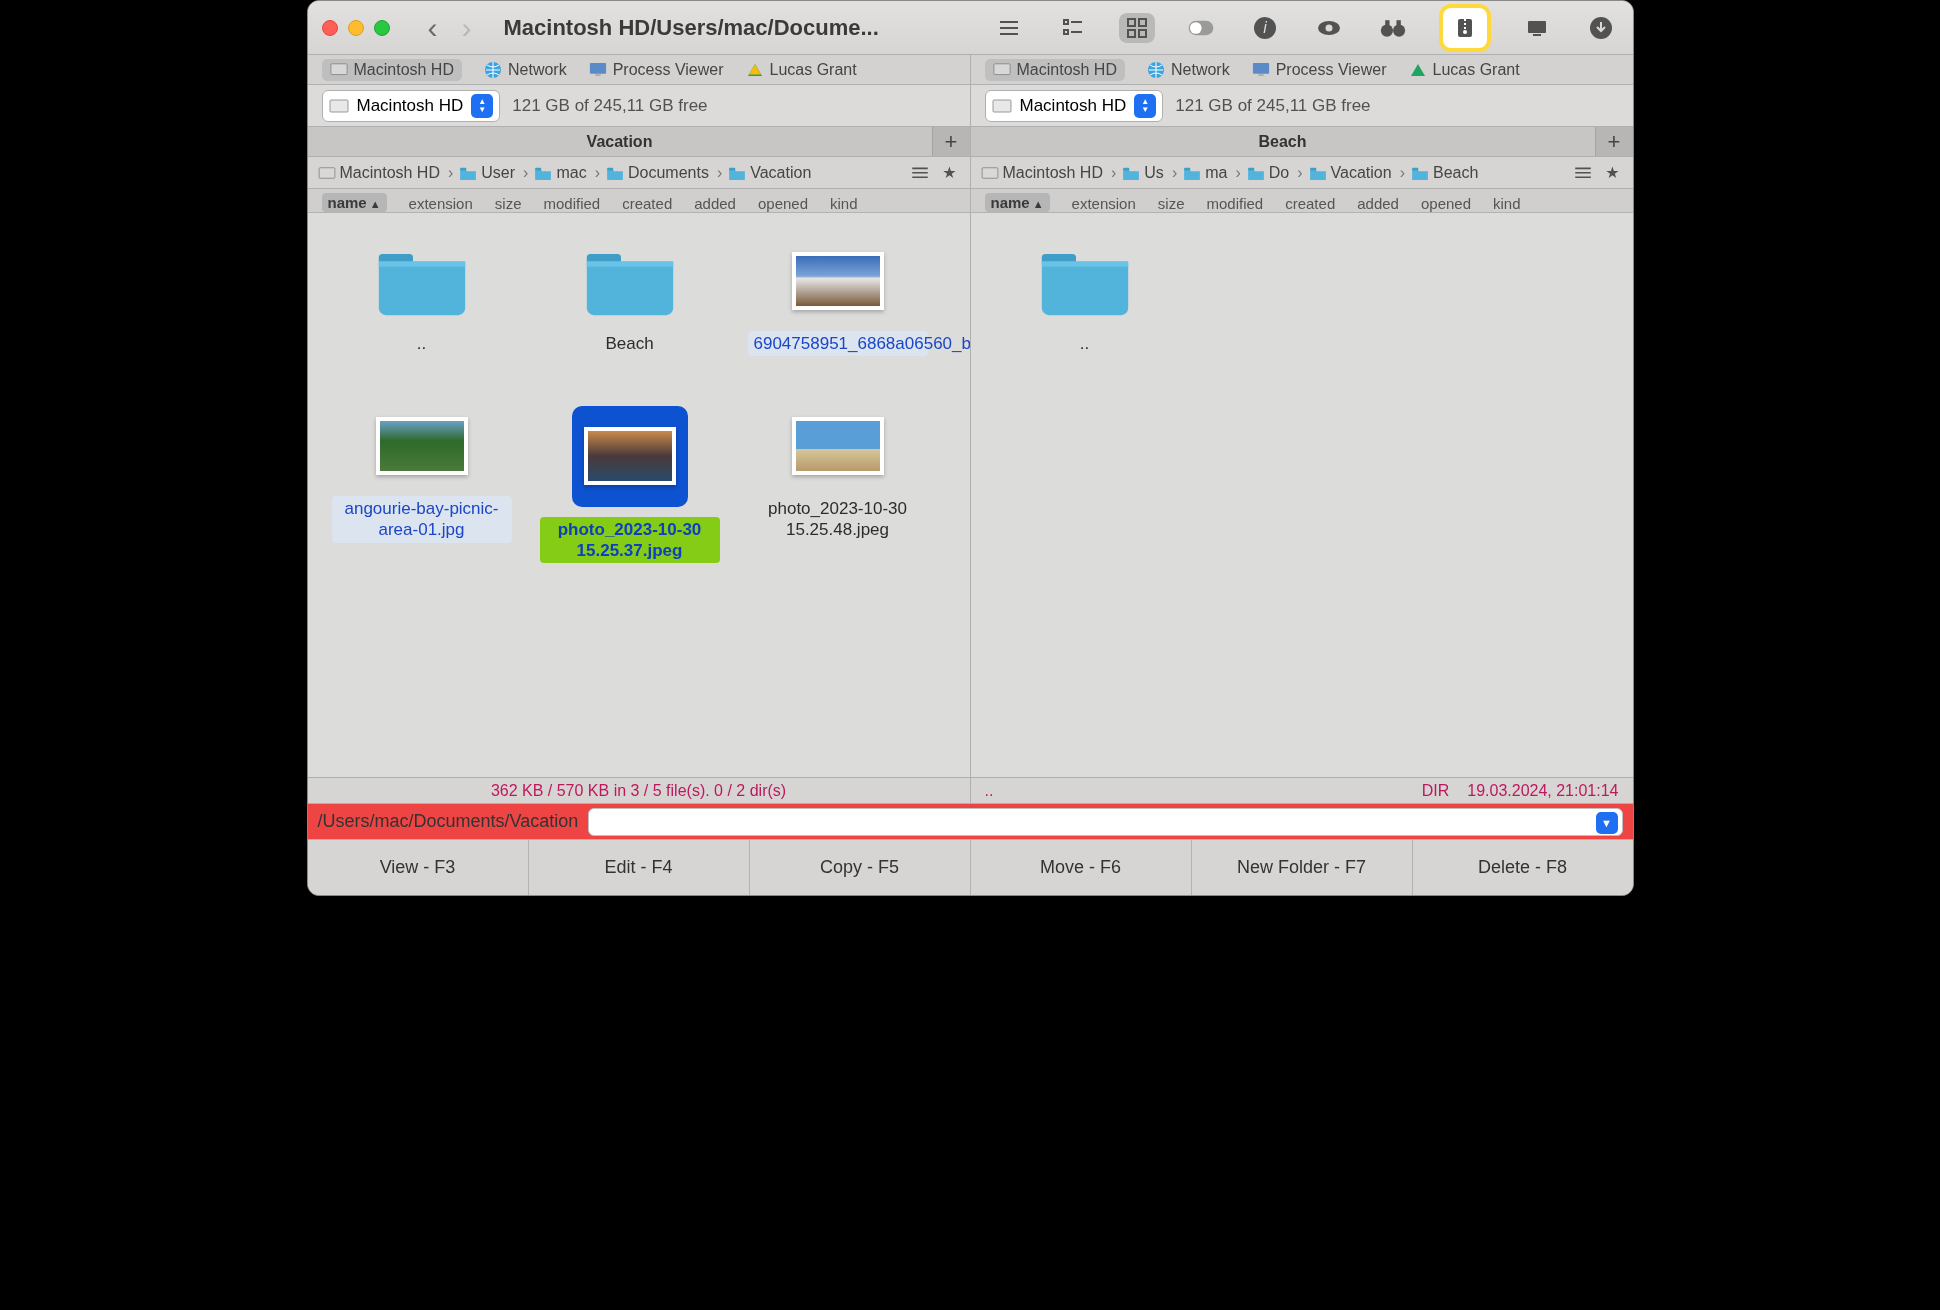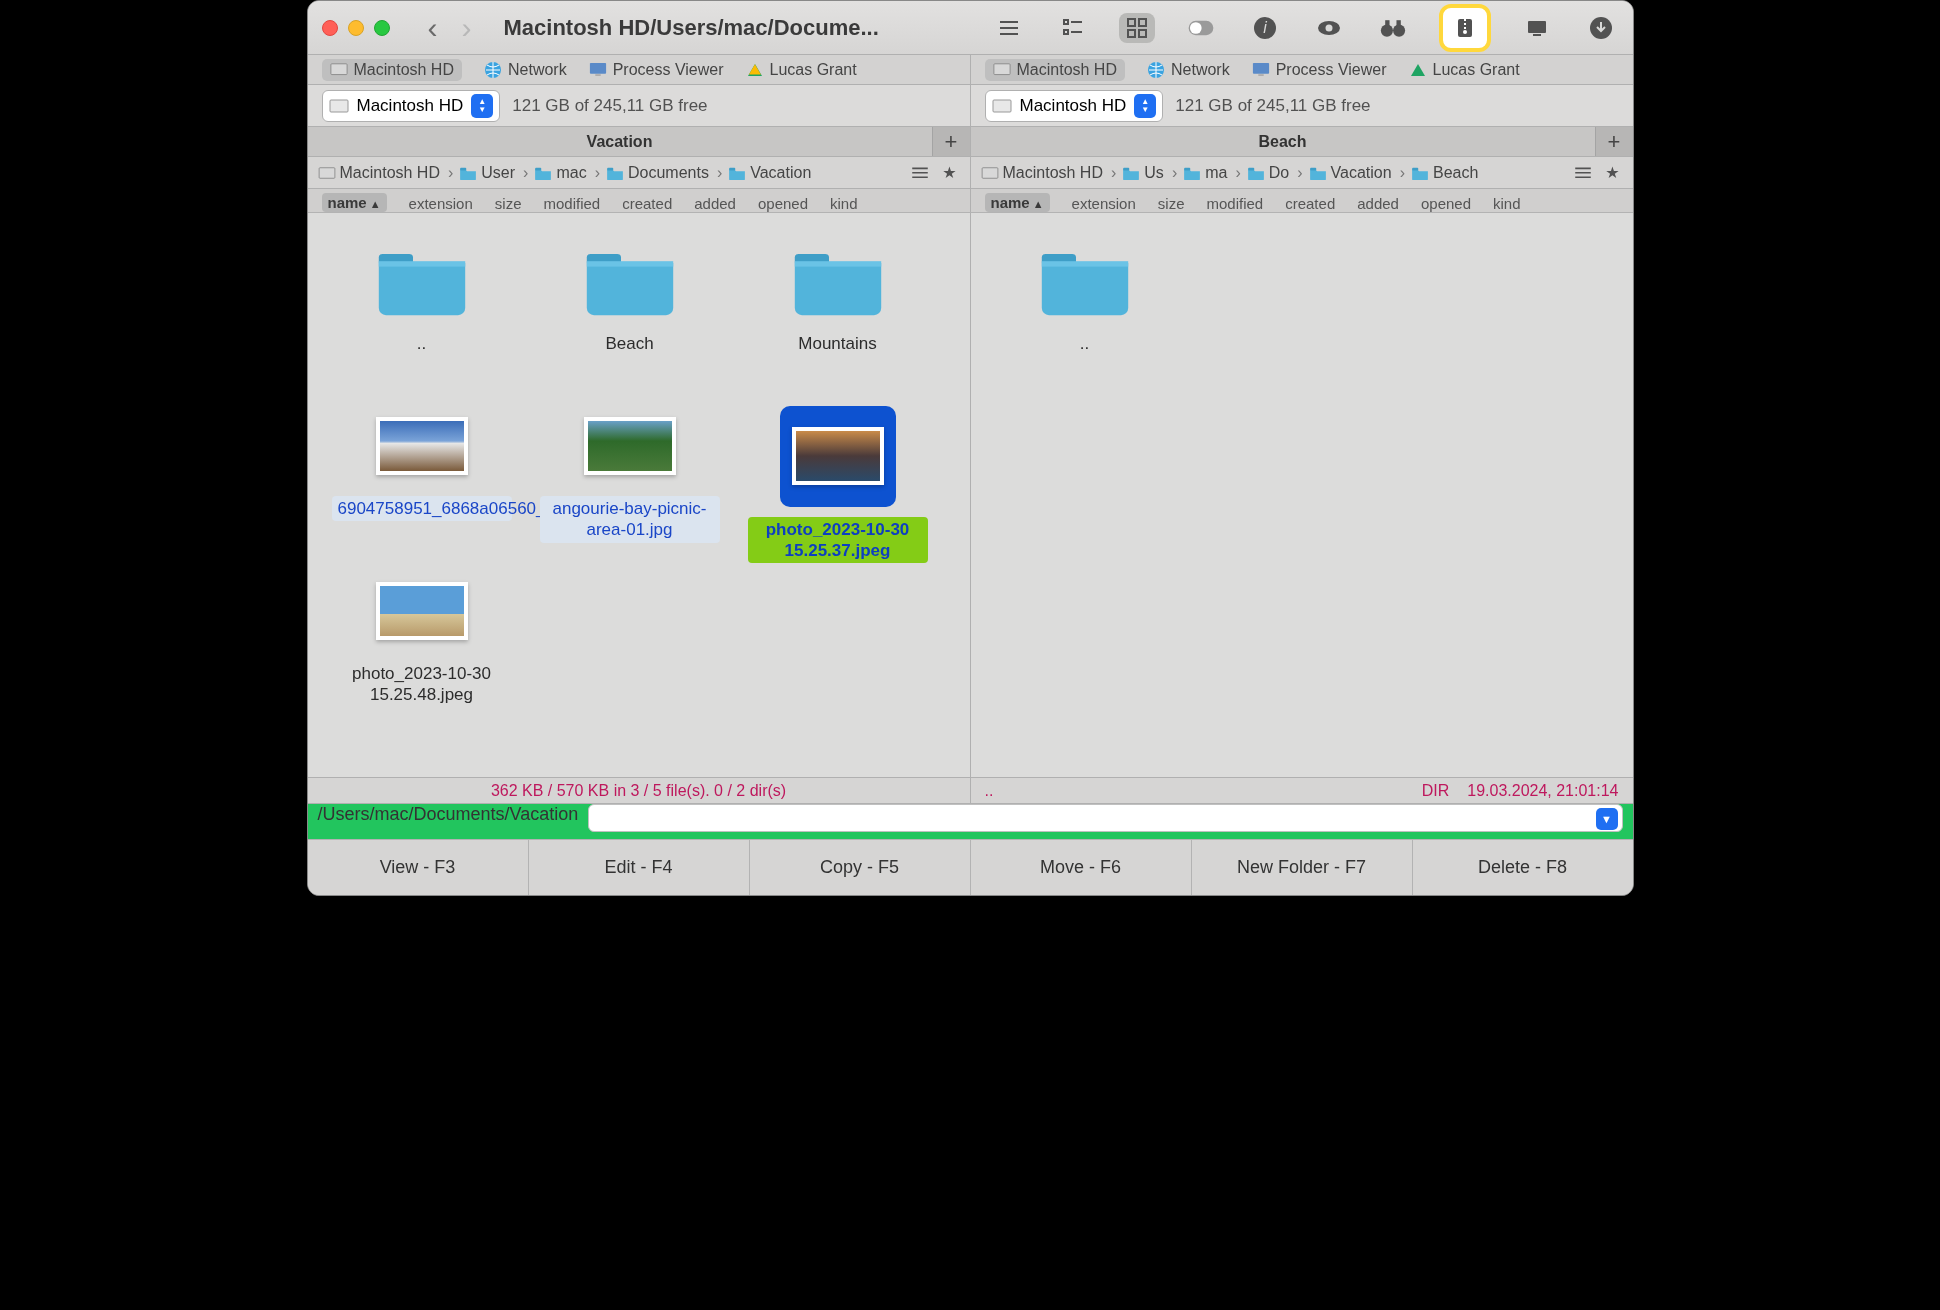--- a/index.html
+++ b/index.html
@@ -72,21 +72,21 @@
 .item.sel-full .name { background: #84cc16; color: #0d3fc0; font-weight: 600; }
 .folder-svg { width: 92px; height: 72px; }
 .img-thumb { width: 92px; height: 58px; background: #fff; padding: 4px; box-shadow: 0 2px 4px rgba(0,0,0,.25); }
 .img-thumb .inner { width: 100%; height: 100%; }
 
 .status-row { height: 26px; display: flex; background: #d6d5d4; border-top: 1px solid #b0b0b0; }
 .status-half { flex: 1; display: flex; align-items: center; padding: 0 14px; font-size: 16px; color: #be185d; }
 .status-half + .status-half { border-left: 1px solid #b0b0b0; }
 .status-half .r { margin-left: auto; display: flex; gap: 18px; }
 
-.cmd-row { height: 36px; display: flex; background: #22c55e; border-top: 1px solid #b0b0b0; padding: 0 10px; gap: 10px; }
+.cmd-row { height: 36px; display: flex; align-items: center; background: #ef4444; border-top: 1px solid #b0b0b0; padding: 0 10px; gap: 10px; }
 .cmd-path { font-size: 18px; color: #333; }
 .cmd-input { flex: 1; height: 28px; background: #fff; border: 1px solid #c0c0c0; border-radius: 6px; position: relative; }
 .cmd-dd { position: absolute; right: 4px; top: 3px; width: 22px; height: 22px; background: #1f6ff2; border-radius: 5px; display: flex; align-items: center; justify-content: center; color: #fff; font-size: 11px; }
 
 .fn-row { height: 56px; display: flex; background: #d6d5d4; border-top: 1px solid #b3b3b3; }
 .fn { flex: 1; display: flex; align-items: center; justify-content: center; font-size: 18px; color: #333; cursor: pointer; }
 .fn + .fn { border-left: 1px solid #b3b3b3; }
 
 
 .fld-fill { fill: #52b4db; }
@@ -445,30 +445,20 @@
           <div class="item">
             <div class="thumb">
               <svg class="folder-svg" viewBox="0 0 100 80">
                 <path class="fld-tab" d="M6 10 h30 a4 4 0 0 1 4 4 v6 h-38 v-6 a4 4 0 0 1 4 -4 z"></path>
                 <path class="fld-fill" d="M2 20 h96 v50 a8 8 0 0 1 -8 8 h-80 a8 8 0 0 1 -8 -8 z"></path>
                 <rect x="2" y="18" width="96" height="6" fill="#6ac3e6"></rect>
               </svg>
             </div>
             <div class="name">Beach</div>
           </div>
-          <div class="item">
-            <div class="thumb">
-              <svg class="folder-svg" viewBox="0 0 100 80">
-                <path class="fld-tab" d="M6 10 h30 a4 4 0 0 1 4 4 v6 h-38 v-6 a4 4 0 0 1 4 -4 z"></path>
-                <path class="fld-fill" d="M2 20 h96 v50 a8 8 0 0 1 -8 8 h-80 a8 8 0 0 1 -8 -8 z"></path>
-                <rect x="2" y="18" width="96" height="6" fill="#6ac3e6"></rect>
-              </svg>
-            </div>
-            <div class="name">Mountains</div>
-          </div>
           <div class="item sel-text">
             <div class="thumb">
               <div class="img-thumb">
                 <div class="inner" style="background:linear-gradient(#3b6db8,#7aa3d8 40%,#e6e6e6 45%,#7a5a3a)"></div>
               </div>
             </div>
             <div class="name">6904758951_6868a06560_b.jpg</div>
           </div>
           <div class="item sel-text">
             <div class="thumb">

